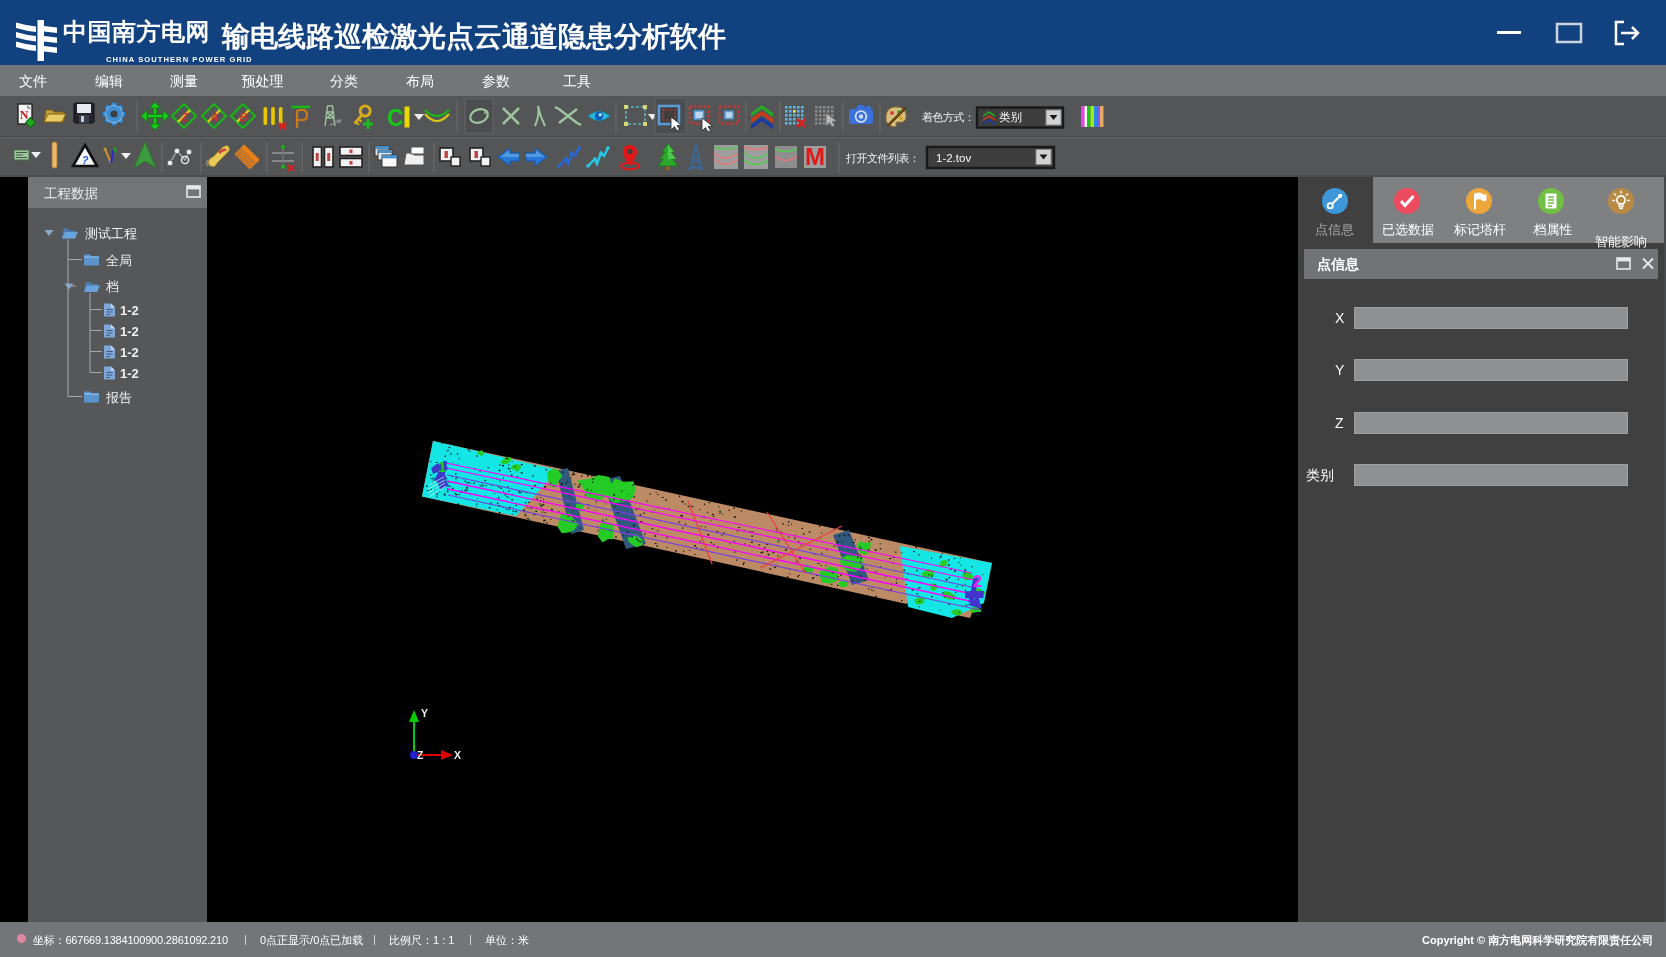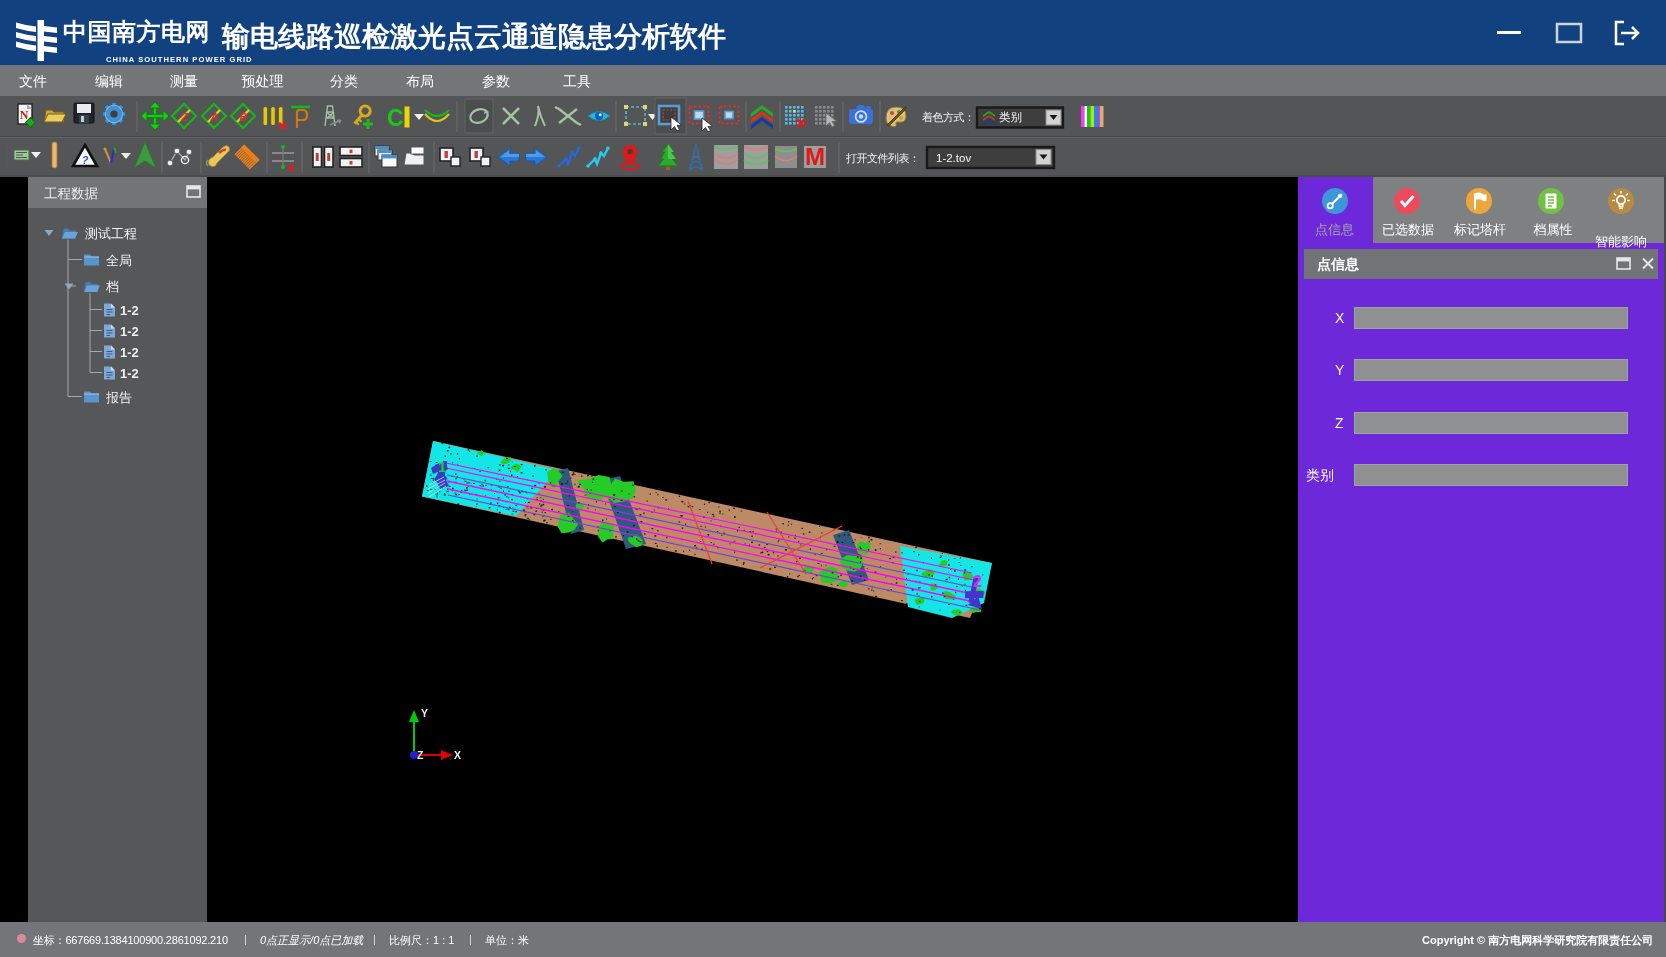--- a/index.html
+++ b/index.html
@@ -23,21 +23,21 @@
 
 
 #leftpanel { left:0; top:177px; width:207px; height:745px; background:#565759;margin-left:28px; }
 #lp-header { left:0; top:0; width:207px; height:31px; background:#727476; }
 #lp-title { left:16px; top:8px; color:#ededed; font-size:13.5px; }
 
 
 #viewport { left:207px; top:177px; width:1091px; height:745px; background:#000; }
 
 
-#rightpanel { left:1298px; top:177px; width:368px; height:745px; background:#6d28d9; border-right:2px solid #47484a; }
+#rightpanel { left:1298px; top:177px; width:368px; height:745px; background:#404040; border-right:2px solid #47484a; }
 #rtabs-light { left:75px; top:0; width:291px; height:66px; background:#7f8082; }
 .rtab-label { position:absolute; color:#fff; font-size:13px; }
 #pinfo-header { left:6px; top:72px; width:354px; height:30px; background:#717376; }
 .field-label { position:absolute; color:#fff; font-size:14px; }
 .field-input { position:absolute; left:56px; width:274px; height:22px; background:#8f9092; border:1px solid #9fa0a2; }
 
 
 #statusbar { left:0; top:922px; width:1666px; height:35px; background:#737578; }
 .sb-text { position:absolute; top:11px; color:#fff; font-size:11px; white-space:nowrap; }
 </style>
@@ -1199,21 +1199,21 @@
     <div class="field-input" style="top:182px;"></div>
     <span class="field-label" style="left:37px;top:238px;">Z</span>
     <div class="field-input" style="top:235px;"></div>
     <span class="field-label" style="left:8px;top:290px;">类别</span>
     <div class="field-input" style="top:287px;"></div>
   </div>
 
   <div id="statusbar" class="abs">
     <span class="sb-text" style="left:33px;letter-spacing:-0.2px;">坐标：667669.1384100900.2861092.210</span>
     <span class="sb-text" style="left:244px;color:#dadada;">|</span>
-    <span class="sb-text" style="left:260px;font-style:italic;">0点正显示/0点已加载</span>
+    <span class="sb-text" style="left:260px;">0点正显示/0点已加载</span>
     <span class="sb-text" style="left:373px;color:#dadada;">|</span>
     <span class="sb-text" style="left:389px;">比例尺：1 : 1</span>
     <span class="sb-text" style="left:469px;color:#dadada;">|</span>
     <span class="sb-text" style="left:485px;">单位：米</span>
     <span class="sb-text" style="left:1422px;font-size:11px;font-weight:bold;">Copyright © 南方电网科学研究院有限责任公司</span>
     <span class="abs" style="left:17px;top:12px;width:9px;height:9px;border-radius:50%;background:#e087a0;"></span>
   </div>
 </div>
 
 </body></html>

